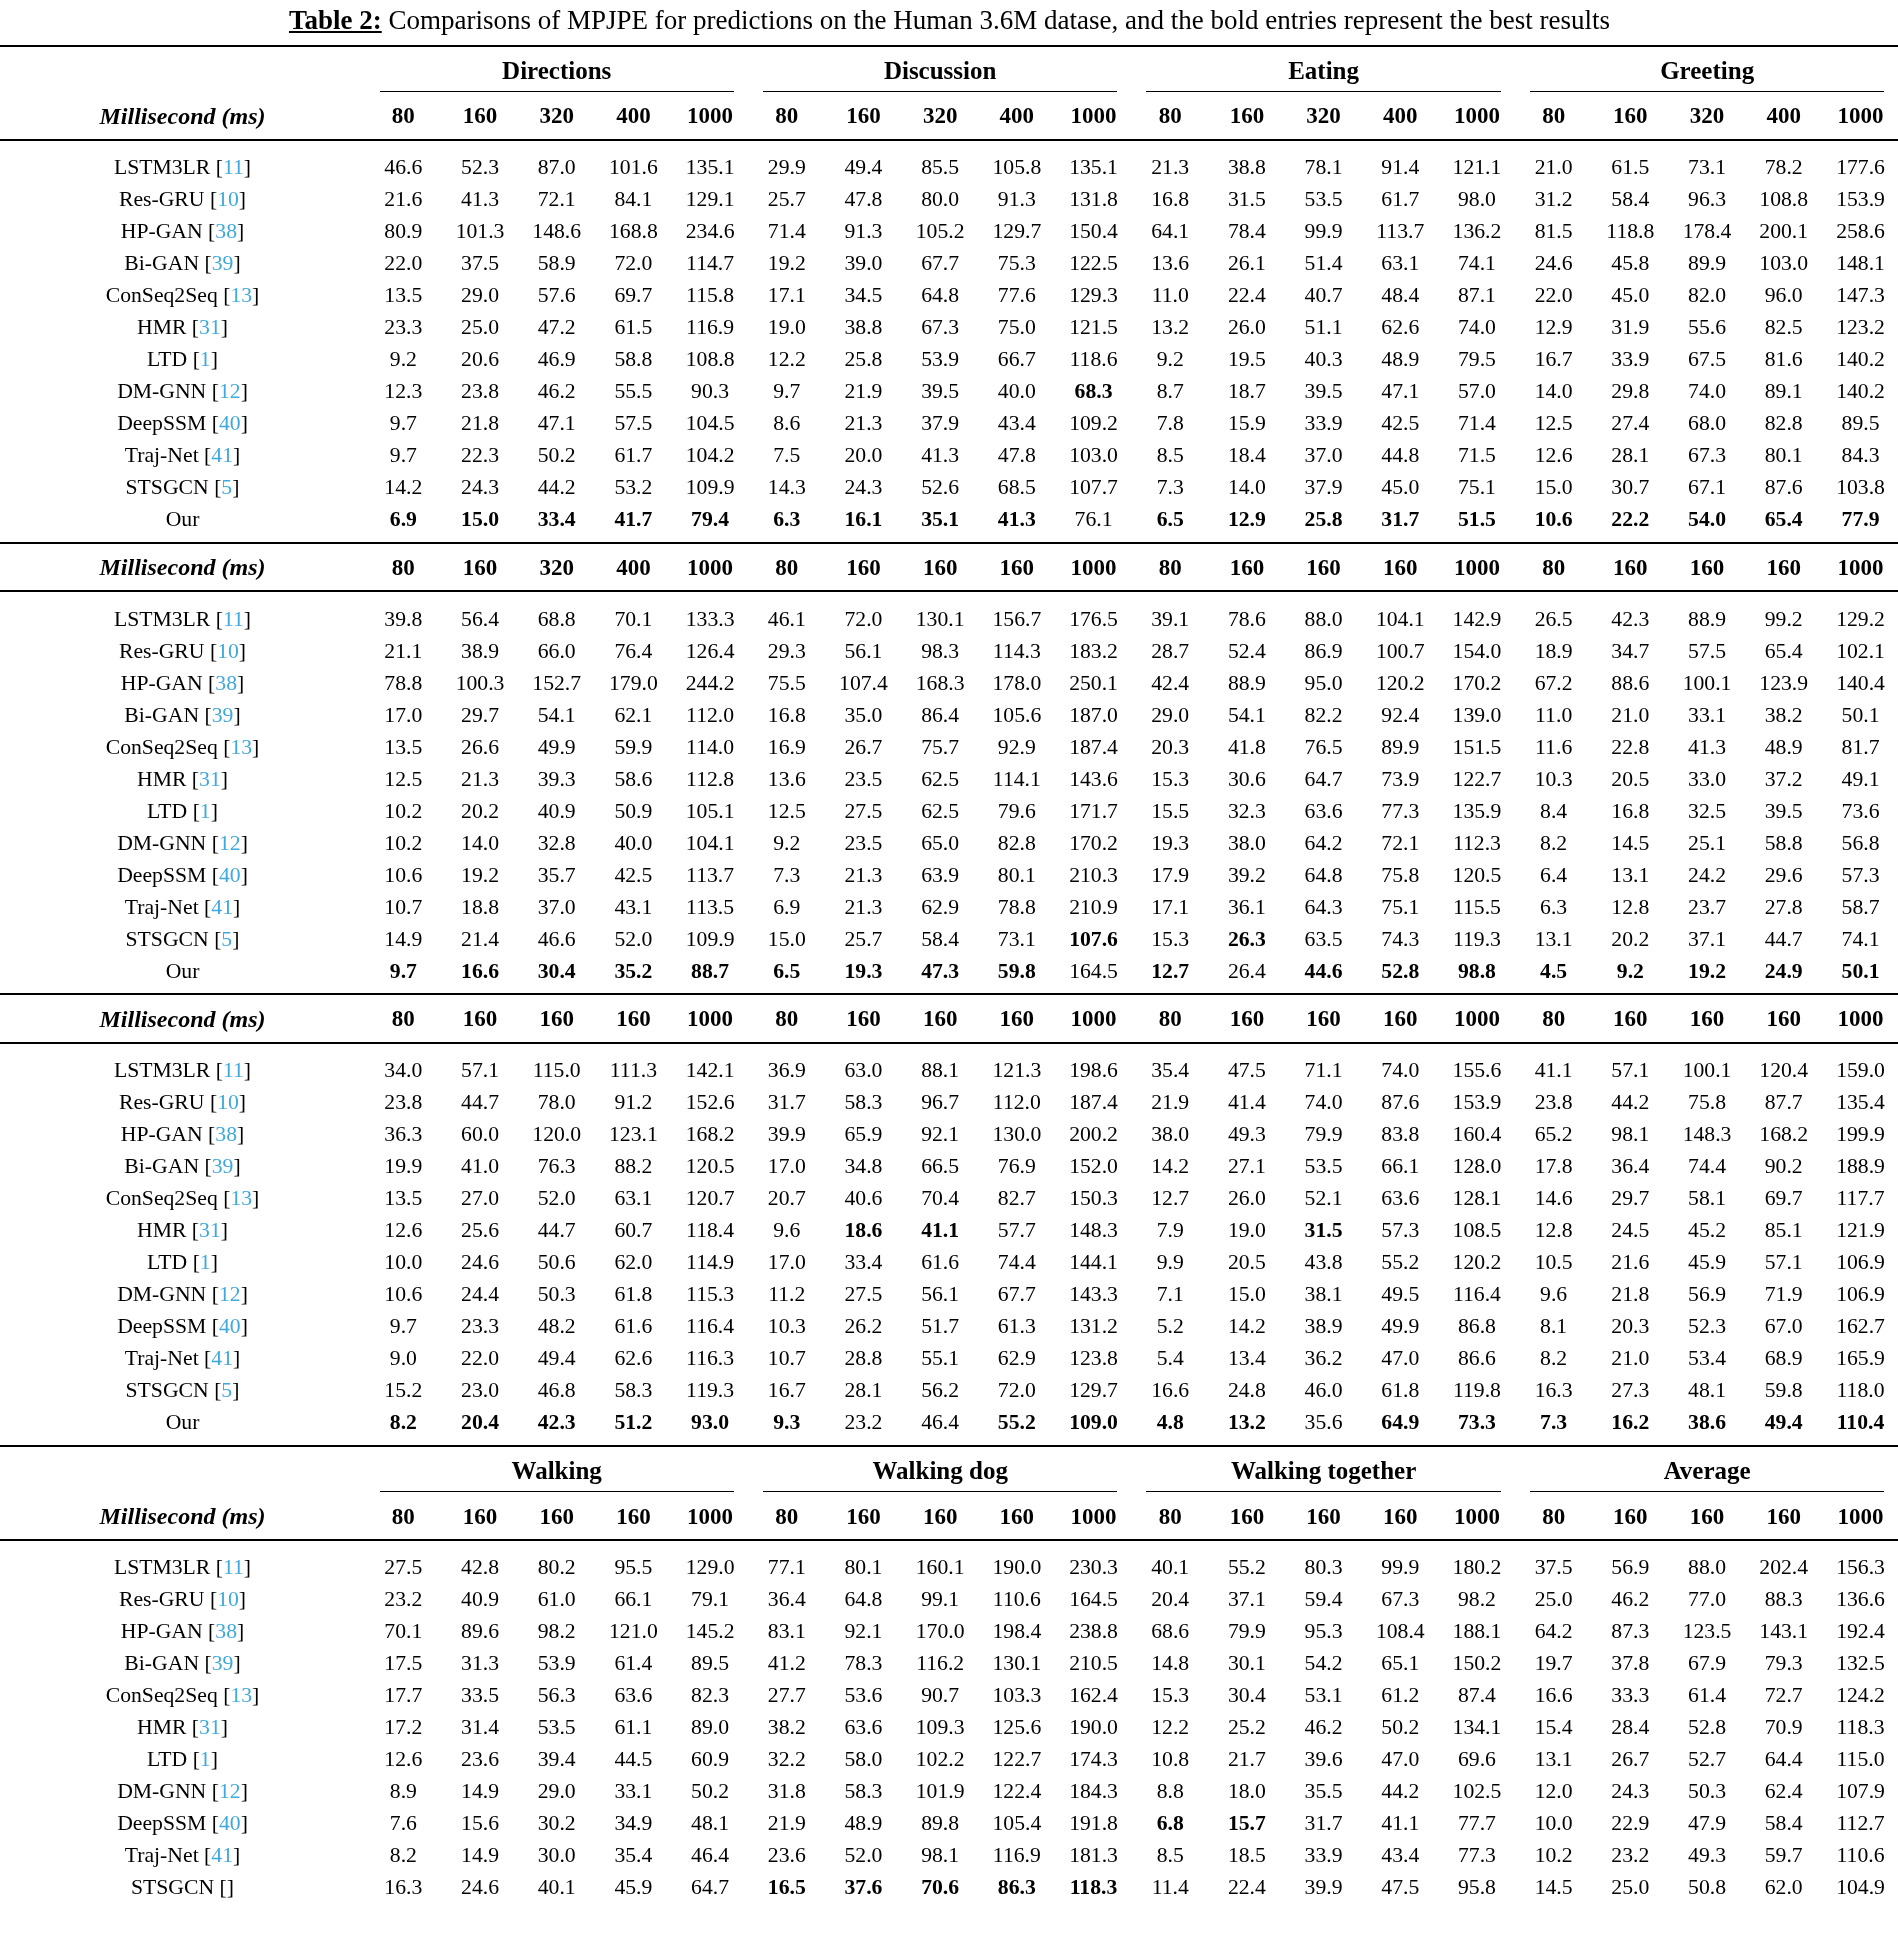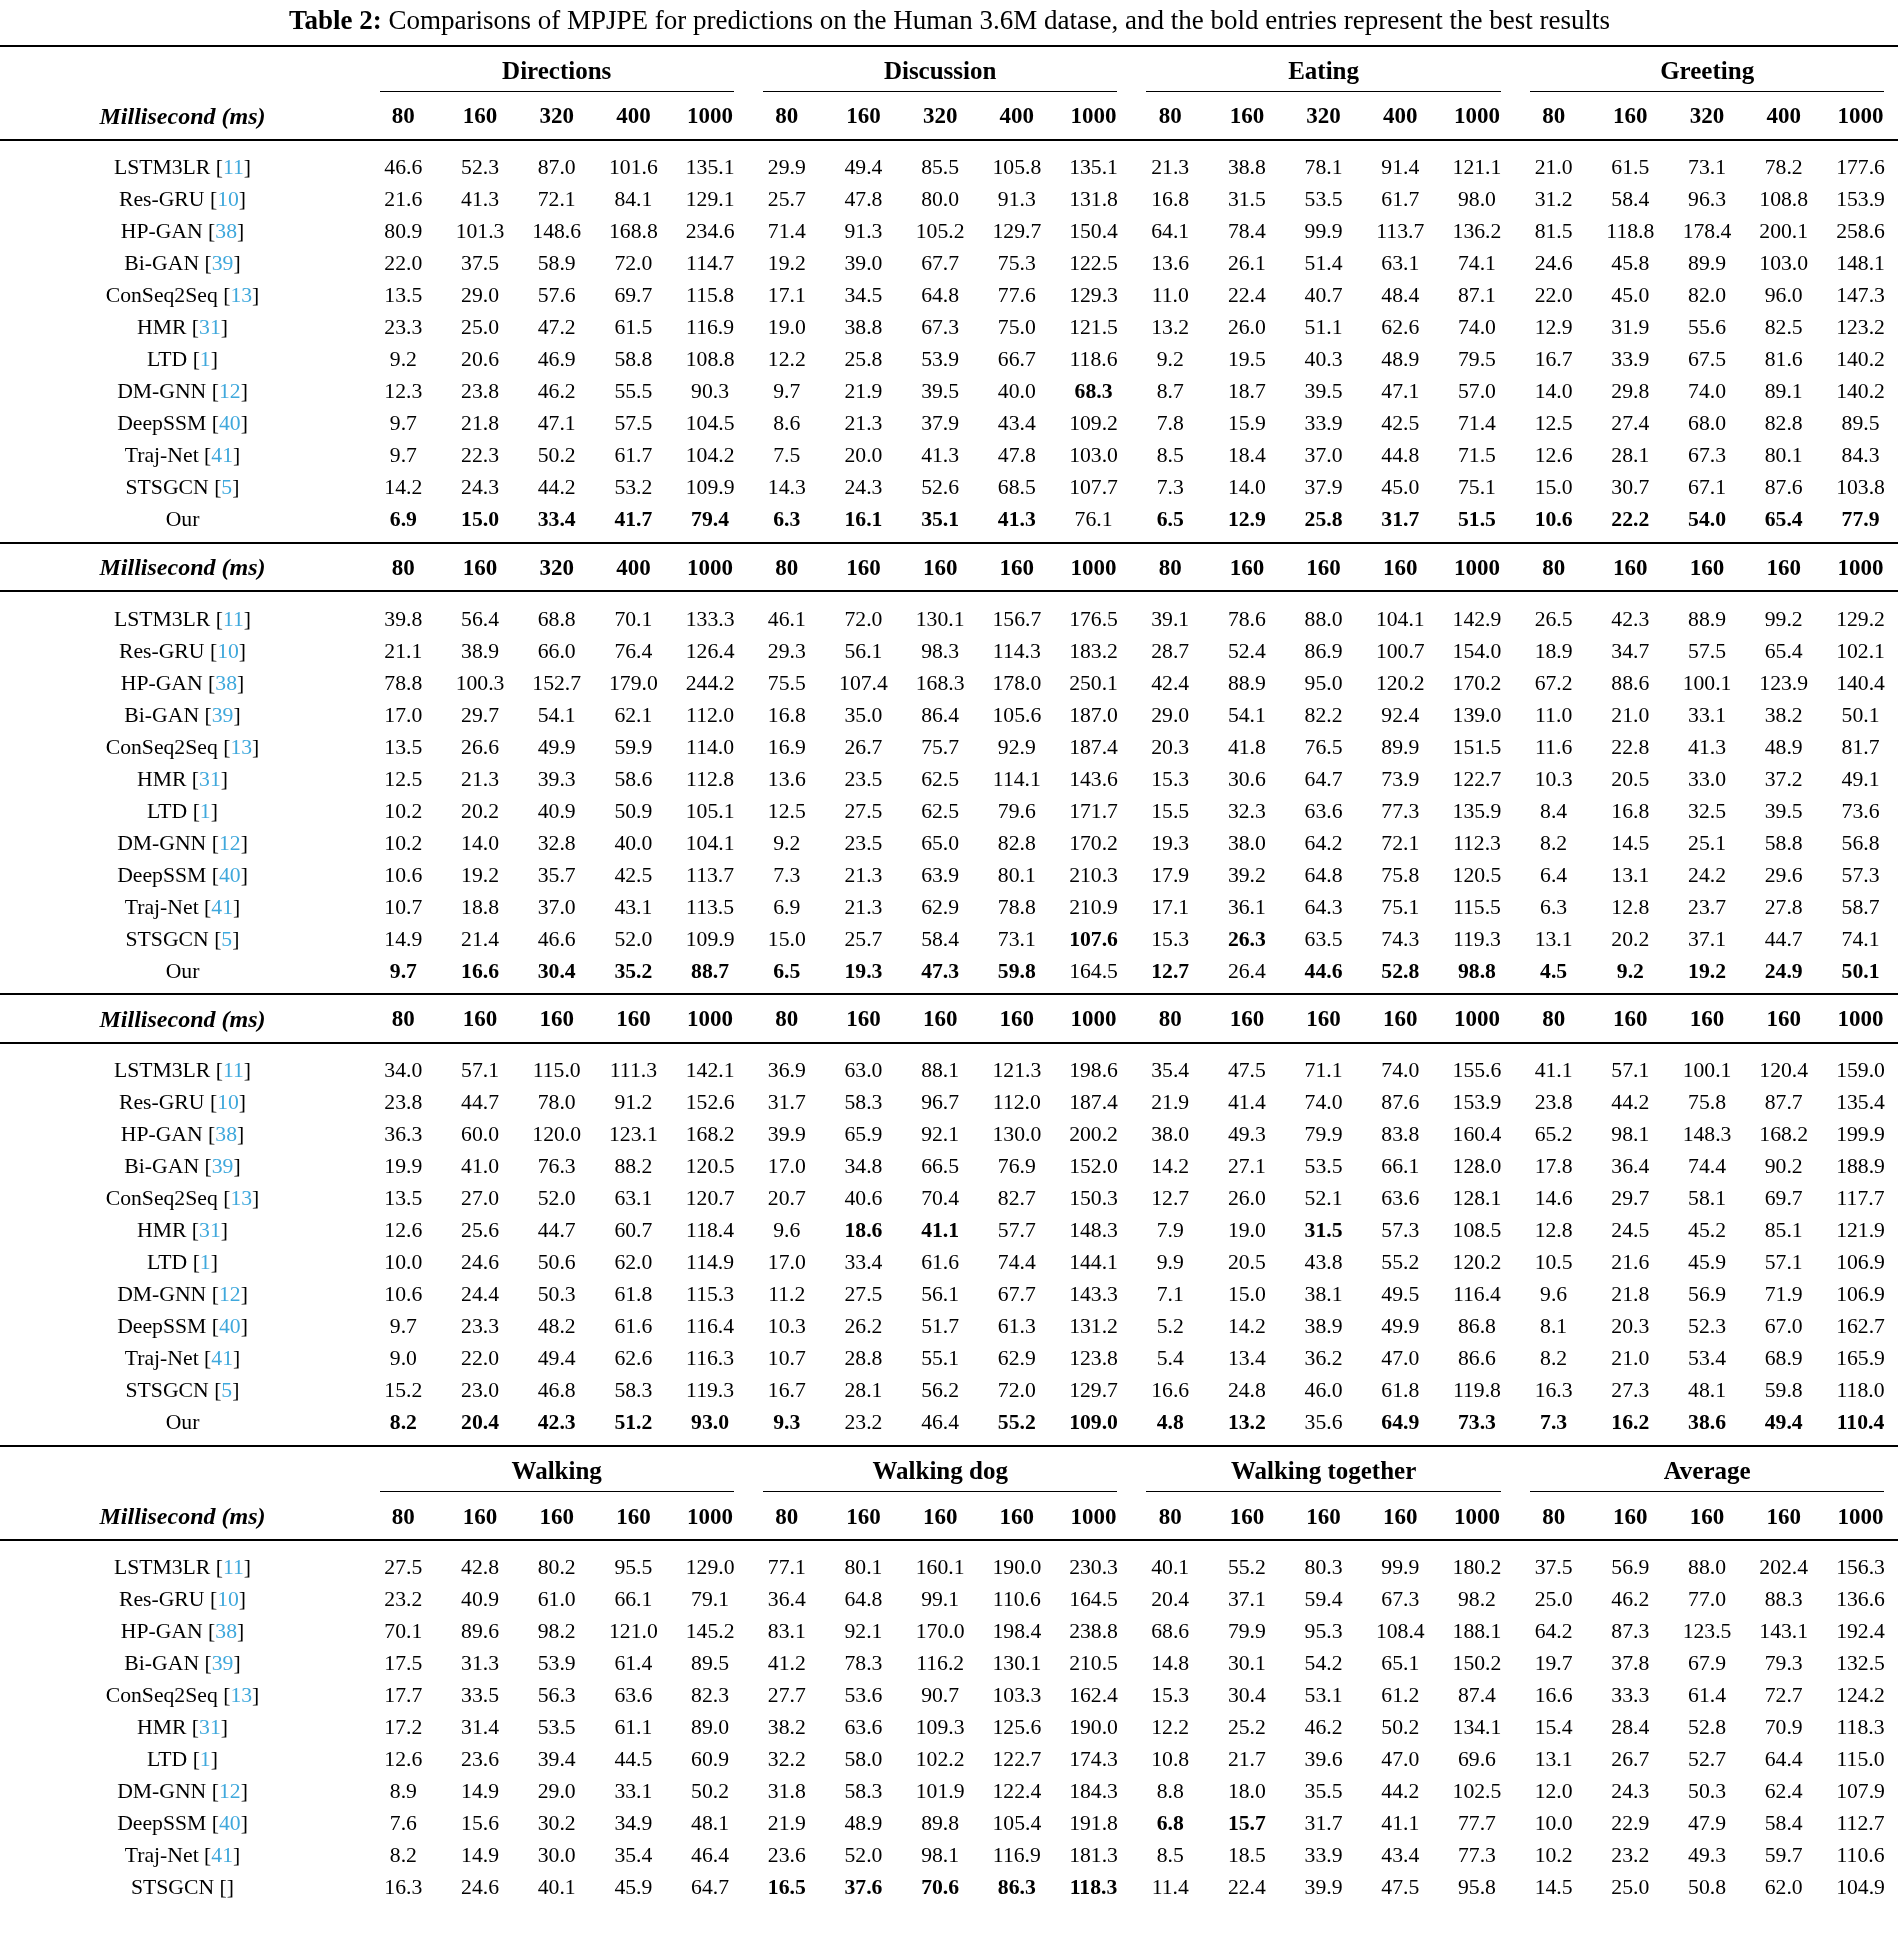--- a/index.html
+++ b/index.html
@@ -1,19 +1,19 @@
 <!DOCTYPE html>
 <html style="--cite-color: #3fa8dc;font-size:13px"><head>
 <meta charset="utf-8">
 <style>
   html, body { margin:0; padding:0; background:#ffffff; }
   body { width:1899px; color:#000; font-family:"Liberation Serif", serif; }
   .page { width:1899px; }
   .caption { text-align:center; font-size:27px; padding:4.8px 0 8.8px 0; }
-  .caption b { font-weight:bold; }
+  .caption b { font-weight:bold;text-decoration:underline; }
   table.block { width:100%; border-collapse:collapse; table-layout:fixed; border-top:2.4px solid #000; }
   table.block:first-of-type { border-top:2.4px solid #000; }
   col.c-label { width:365px; }
   .cat-row th { padding-top:10.4px; vertical-align:bottom; }
   .cat-name { font-weight:bold; font-size:25px; text-align:center; border-bottom:1.6px solid #000; margin:0 13.6px; padding-bottom:5.6px; }
   .ms-row th { font-weight:bold; font-size:23px; text-align:center; padding:10.4px 0 8.8px 0; }
   .ms-row th.ms-label { font-size:24px;font-style:italic; }
   table.block thead tr.ms-row th { border-bottom:2.4px solid #000; }
   tbody td { text-align:center; font-size:21.7px; height:30px; vertical-align:middle; font-weight:normal; }
   tbody tr.first td { padding-top:12px; }

